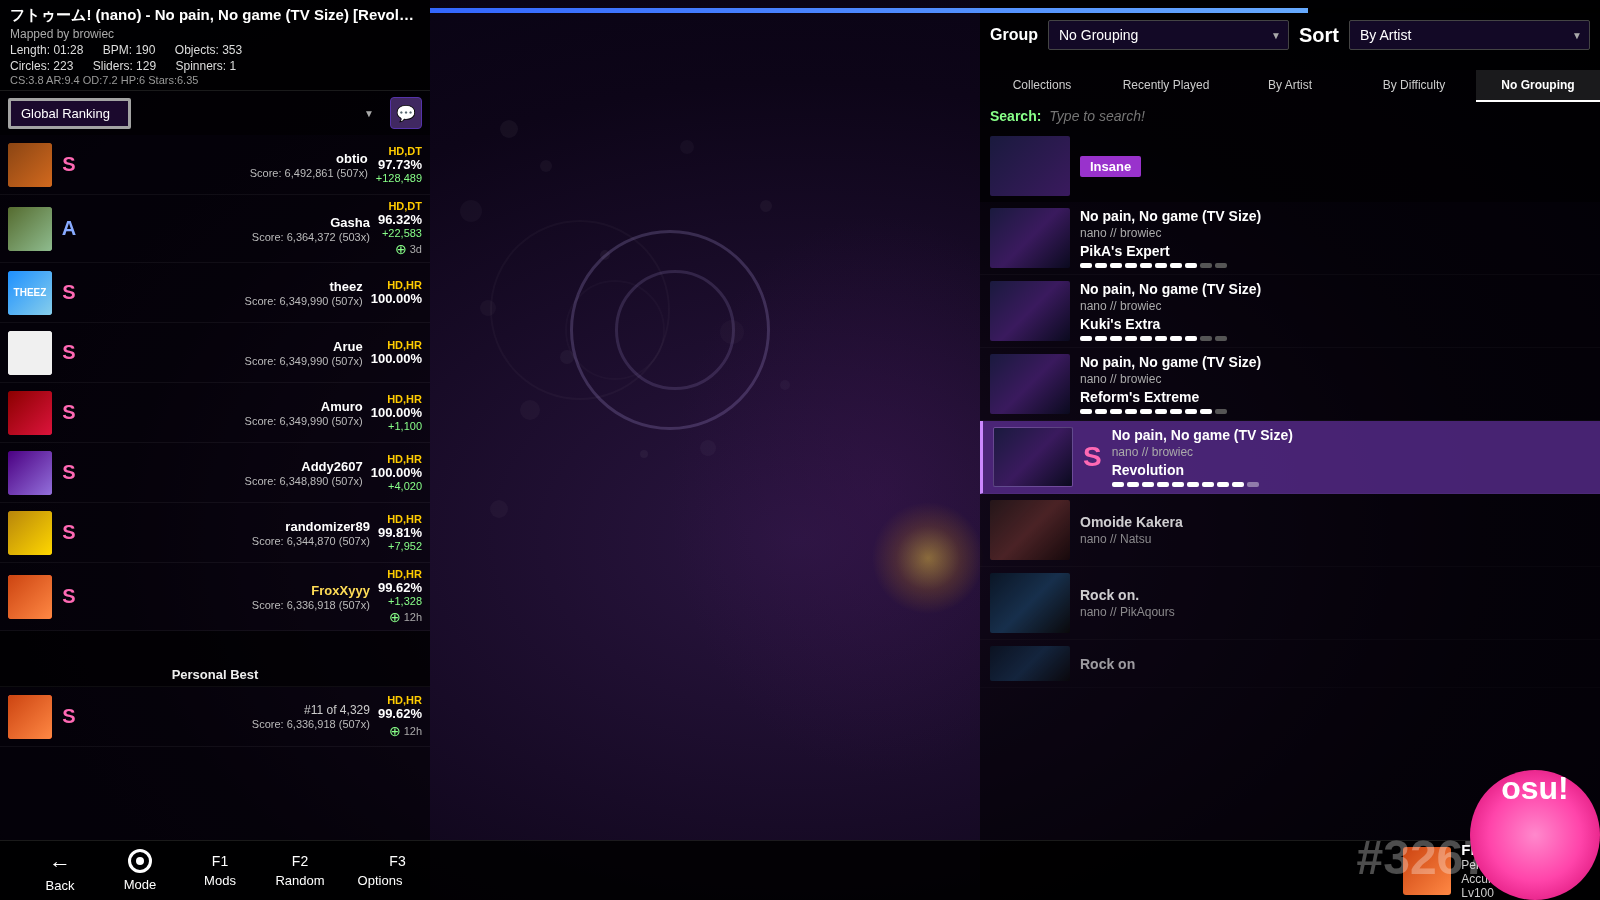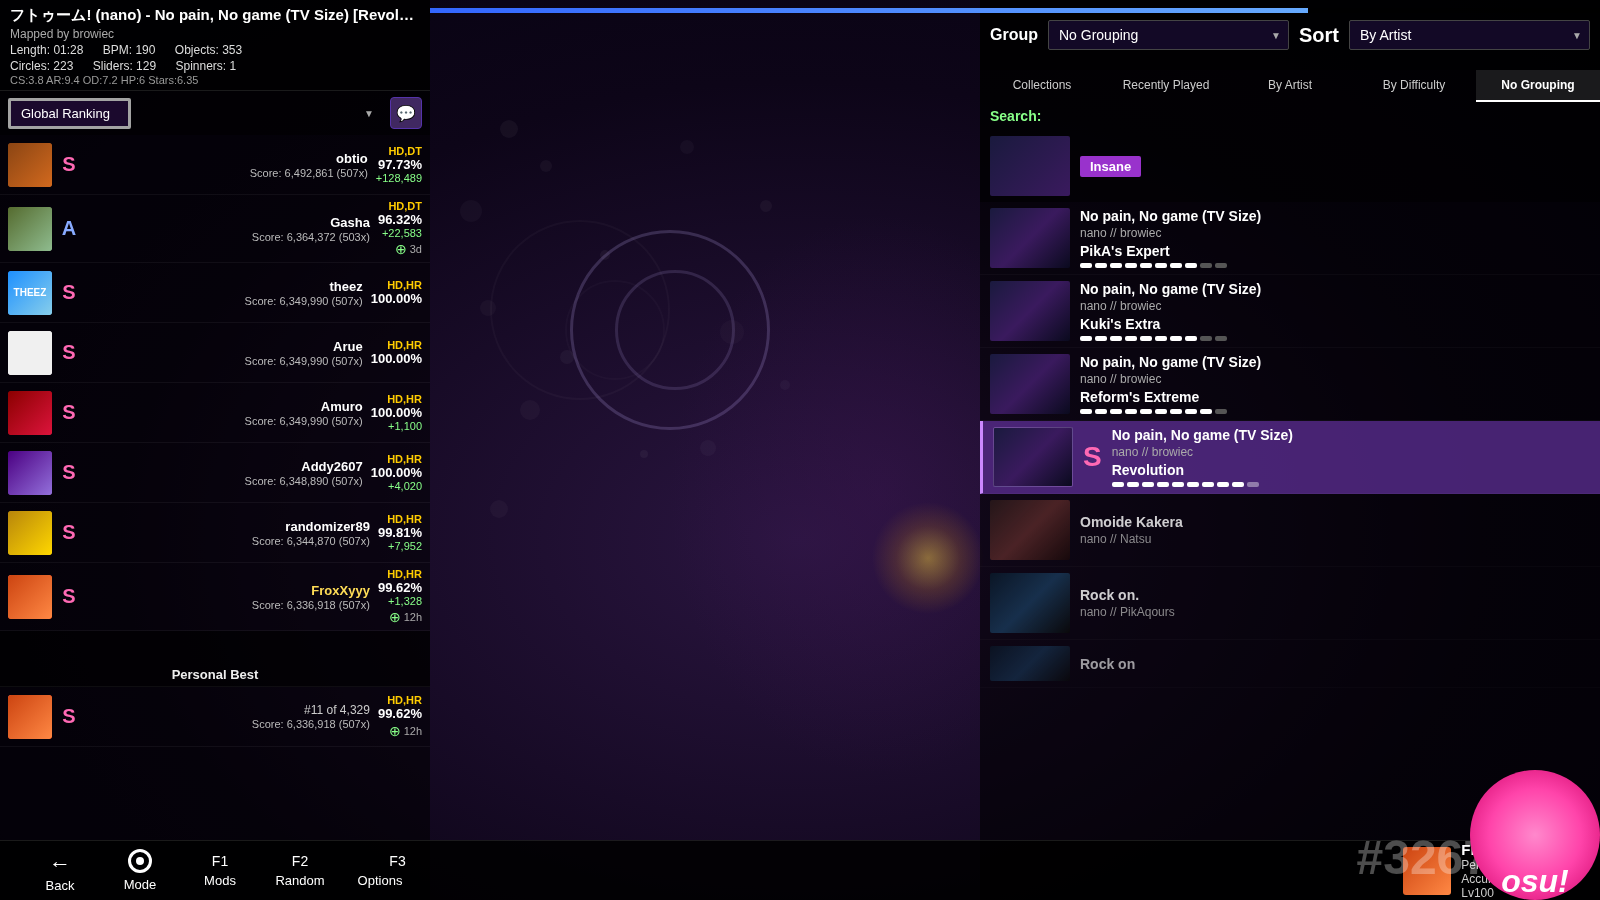--- a/index.html
+++ b/index.html
@@ -606,25 +606,24 @@
     
     .osu-logo {
       position: absolute;
       right: 0;
       bottom: 0;
       width: 130px;
       height: 130px;
       border-radius: 50%;
       background: radial-gradient(circle, #ff88cc 0%, #ff44aa 50%, #cc0066 100%);
       display: flex;
-      align-items: flex-end;
+      align-items: flex-start;
       justify-content: center;
       font-size: 32px;
       font-weight: bold;
-      font-style: italic;
       color: white;
       z-index: 25;
       overflow: hidden;
     }
 
     
     .insane-badge {
       background: #9932CC;
       color: white;
       font-size: 13px;
@@ -934,20 +933,21 @@
     <div class="filter-tabs">
       <div class="filter-tab">Collections</div>
       <div class="filter-tab">Recently Played</div>
       <div class="filter-tab">By Artist</div>
       <div class="filter-tab">By Difficulty</div>
       <div class="filter-tab active">No Grouping</div>
     </div>
 
     <div class="search-bar">
       <span class="search-label">Search:</span>
+      <input type="text" class="search-input" placeholder="Type to search!" style="">
     </div>
 
     <div class="song-list">
 
       <div style="padding:6px 10px;background:rgba(0,0,0,0.5);display:flex;align-items:center;gap:10px;">
         <div style="width:80px;height:60px;background:linear-gradient(135deg,#1a1a3e,#3a1a5e);border-radius:2px;flex-shrink:0;"></div>
         <div>
           <span class="insane-badge">Insane</span>
         </div>
       </div>

